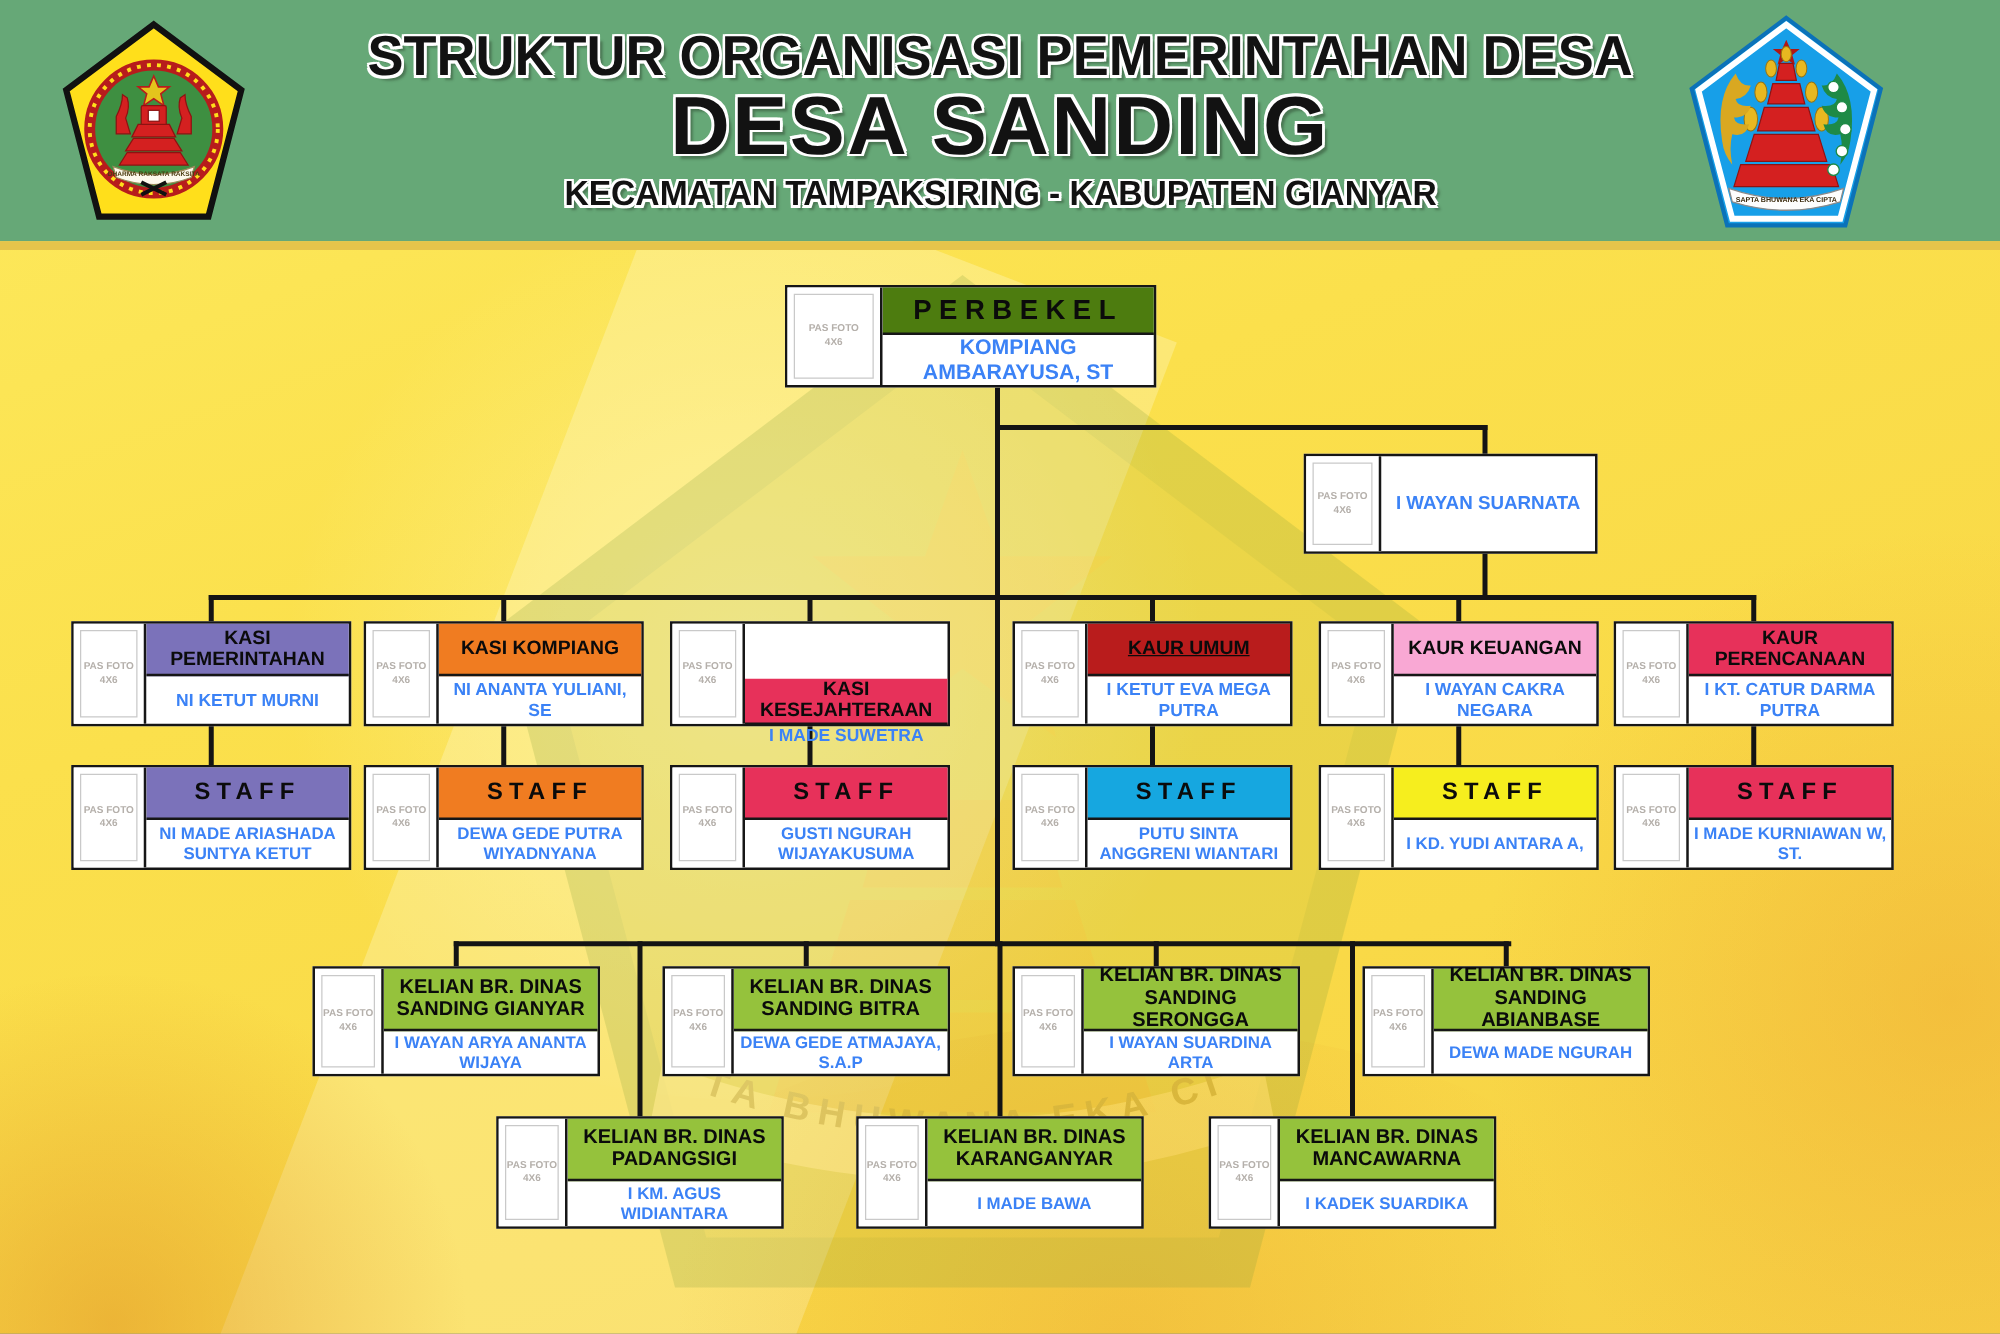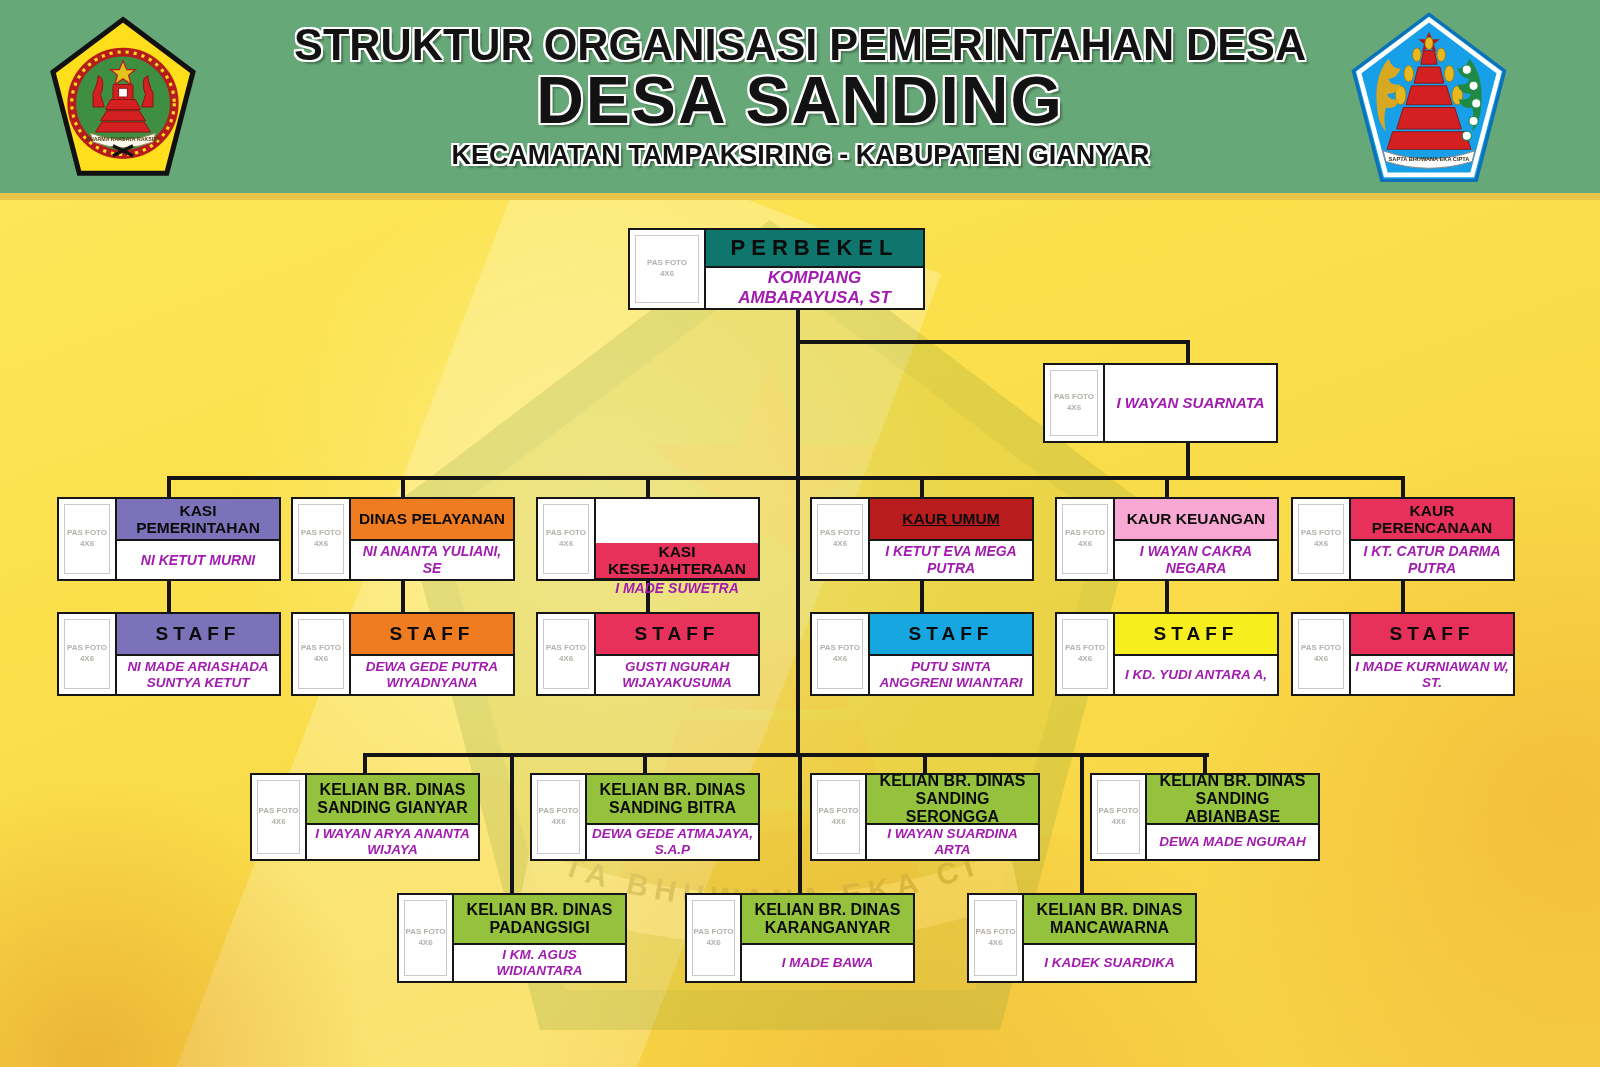--- a/index.html
+++ b/index.html
@@ -40,22 +40,22 @@
 
   
   .node{position:absolute;display:flex;background:#fff;border:2px solid #161616;}
   .photo{position:relative;background:#fff;border-right:2px solid #161616;}
   .frame{position:absolute;inset:5px;border:1px solid #c9c9c9;display:flex;flex-direction:column;
          align-items:center;justify-content:center;color:#b5b0ab;font-size:8px;line-height:1.35;
          text-align:center;font-weight:bold;}
   .cells{flex:1;display:flex;flex-direction:column;min-width:0;}
   .title{display:flex;align-items:center;justify-content:center;border-bottom:2px solid #161616;
          font-weight:bold;color:#0b0b0b;text-align:center;white-space:pre-line;line-height:1.12;}
-  .nm{flex:1;display:flex;align-items:center;justify-content:center;font-weight:bold;color:#a21caf;
-      text-align:center;padding:0 4px;line-height:1.18;font-style:italic;}
+  .nm{flex:1;display:flex;align-items:center;justify-content:center;font-weight:bold;color:#3b82f6;
+      text-align:center;padding:0 4px;line-height:1.18;}
 
   
   #n-perbekel{left:628px;top:228px;width:297px;height:82px;} #n-perbekel .photo{width:76px;}
   #n-perbekel .title{height:44px;font-size:22px;letter-spacing:6px;}
   #n-perbekel .nm{font-size:17px;}
   #n-sekdes{left:1043px;top:363px;width:235px;height:80px;} #n-sekdes .photo{width:60px;}
   #n-sekdes .title{height:42px;font-size:17px;} #n-sekdes .nm{font-size:15px;}
 
   .mainrow{width:224px;height:84px;} .mainrow .photo{width:58px;}
   .mainrow .title{height:42px;font-size:15.5px;} .mainrow .nm{font-size:14px;}
@@ -182,21 +182,21 @@
   <div class="cn" style="left:1080px;top:753px;width:4px;height:142px;"></div>
 
   <div class="node" id="n-perbekel">
     <div class="photo">
         <div class="frame">
           <span>PAS FOTO</span>
           <span>4X6</span>
         </div>
       </div>
     <div class="cells">
-        <div class="title" style="background-color: #0f766e;">PERBEKEL</div>
+        <div class="title" style="background-color: #4d7c0f;">PERBEKEL</div>
     <div class="nm">KOMPIANG AMBARAYUSA, ST</div>
       </div>
   </div>
 
   <div class="node" id="n-sekdes">
     <div class="photo">
         <div class="frame">
           <span>PAS FOTO</span>
           <span>4X6</span>
         </div>
@@ -220,21 +220,21 @@
   </div>
 
   <div class="node mainrow" id="n-kasi2">
     <div class="photo">
         <div class="frame">
           <span>PAS FOTO</span>
           <span>4X6</span>
         </div>
       </div>
     <div class="cells">
-        <div class="title" style="background-color: rgb(240, 124, 33);">DINAS PELAYANAN</div>
+        <div class="title" style="background-color: rgb(240, 124, 33);">KASI KOMPIANG</div>
     <div class="nm">NI ANANTA YULIANI, SE</div>
       </div>
   </div>
 
   <div class="node mainrow" id="n-kasi3">
     <div class="photo">
         <div class="frame">
           <span>PAS FOTO</span>
           <span>4X6</span>
         </div>

